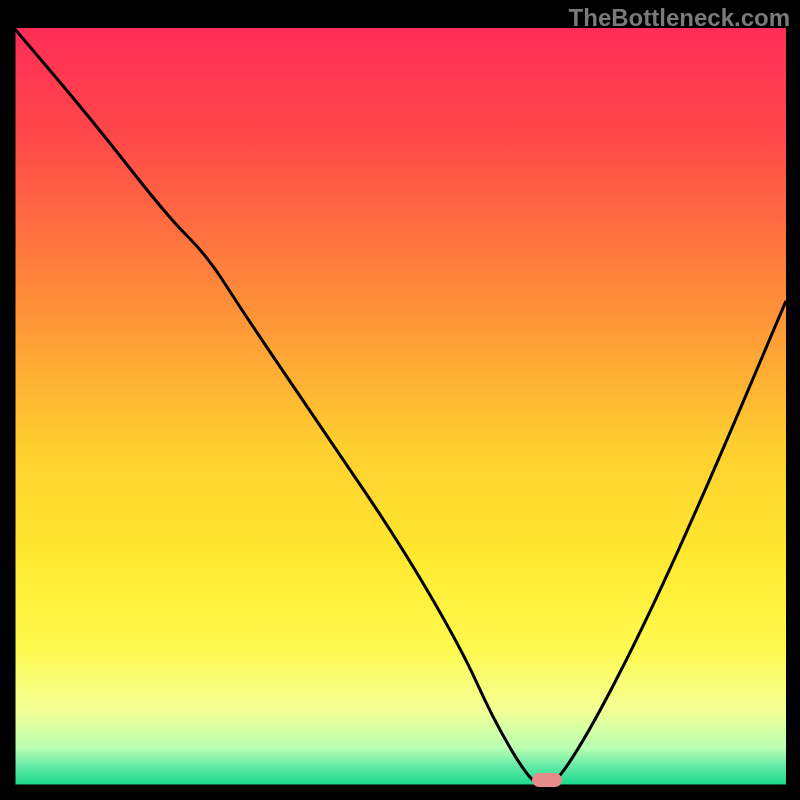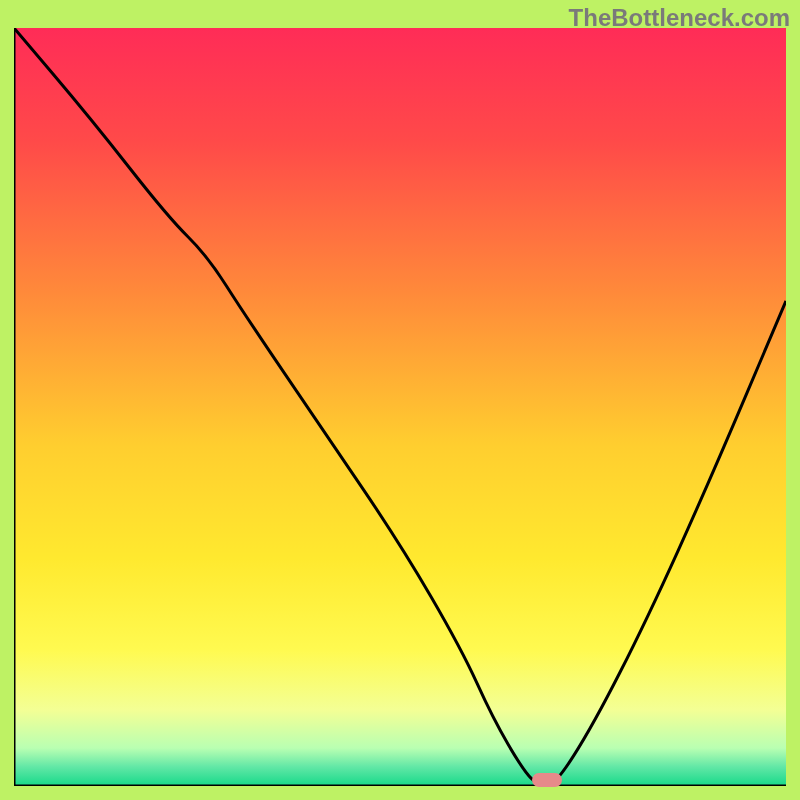--- a/index.html
+++ b/index.html
@@ -1,21 +1,21 @@
 <!DOCTYPE html>
 <html><head>
 <meta charset="utf-8">
 <style>
   * { margin: 0; padding: 0; box-sizing: border-box; }
   html, body { width: 800px; height: 800px; overflow: hidden; background: #fff; }
   .chart-container {
     position: relative;
     width: 800px;
     height: 800px;
-    background: #bef264;
+    background: #000000;
   }
   .watermark {
     position: absolute;
     top: 4px;
     right: 10px;
     font-family: Arial, Helvetica, sans-serif;
     font-size: 24px;
     font-weight: 600;
     color: #7a7a7a;
     z-index: 10;

